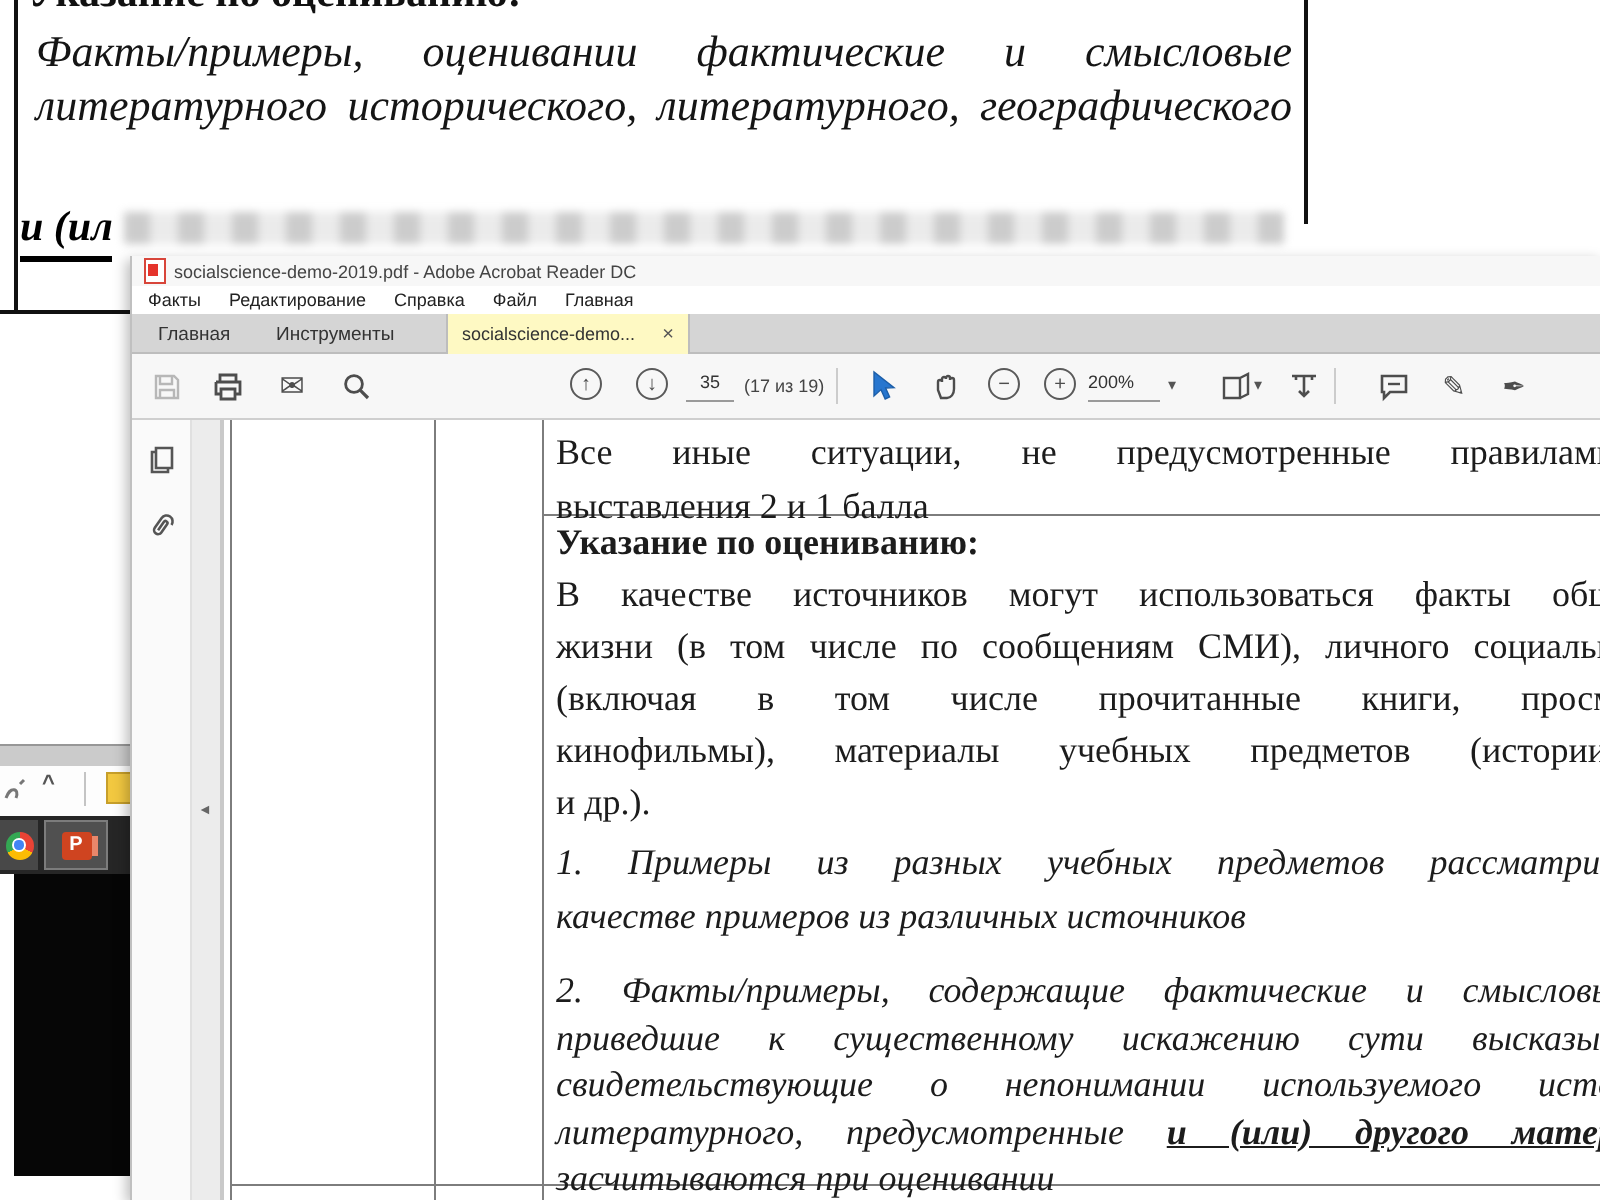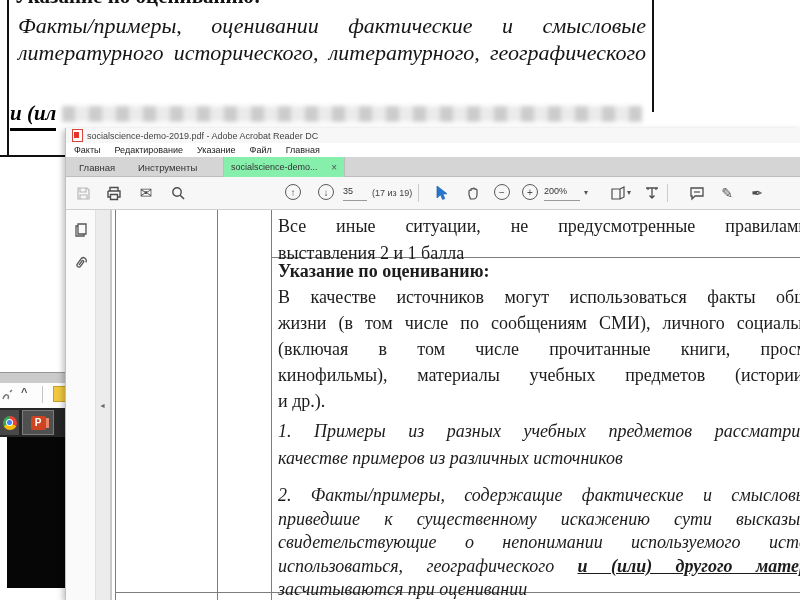--- a/index.html
+++ b/index.html
@@ -52,33 +52,33 @@
   .pdficon::after{content:"";position:absolute;left:1px;top:2px;width:5px;height:6px;background:#e5342c;}
   .titlebar .ttl{font-size:9px;color:#444;white-space:nowrap;}
   .menubar{position:absolute;left:0;top:15px;width:100%;height:14px;background:#fff;
     display:flex;align-items:center;gap:14px;padding-left:8px;box-sizing:border-box;}
   .menubar span{font-size:9px;color:#222;}
   .tabbar{position:absolute;left:0;top:29px;width:100%;height:20px;background:#d5d5d5;
     border-bottom:1px solid #bdbdbd;box-sizing:border-box;}
   .tab-plain{position:absolute;top:0;height:20px;display:flex;align-items:center;font-size:9.5px;color:#333;}
   .tab-home{left:13px;}
   .tab-tools{left:72px;}
-  .tab-active{position:absolute;left:157px;top:0;width:122px;height:20px;background:#86efac;
+  .tab-active{position:absolute;left:157px;top:0;width:122px;height:20px;background:#fef9c3;
     border-left:1px solid #bdbdbd;border-right:1px solid #bdbdbd;box-sizing:border-box;
     display:flex;align-items:center;justify-content:space-between;padding:0 7px;font-size:9px;color:#333;}
   .tab-active .x{color:#555;font-size:10px;}
   .toolbar{position:absolute;left:0;top:49px;width:100%;height:33px;background:#f7f7f7;
     border-bottom:1px solid #cfcfcf;box-sizing:border-box;}
   .tb{position:absolute;top:7px;width:18px;height:18px;display:flex;align-items:center;
     justify-content:center;color:#4d4d4d;}
   .tb svg{display:block;}
   .circ{width:16px;height:16px;border:1px solid #5a5a5a;border-radius:50%;display:flex;
     align-items:center;justify-content:center;font-size:10px;color:#4d4d4d;box-sizing:border-box;}
   .pagebox{position:absolute;left:277px;top:9px;width:24px;height:14px;border-bottom:1px solid #9a9a9a;
-    text-align:left;font-size:9px;color:#333;}
+    text-align:center;font-size:9px;color:#333;}
   .pagecount{position:absolute;left:306px;top:11px;font-size:9px;color:#444;white-space:nowrap;}
   .zoombox{position:absolute;left:478px;top:9px;width:36px;height:14px;border-bottom:1px solid #9a9a9a;
     text-align:left;font-size:9px;color:#333;}
   .caret{position:absolute;top:11px;font-size:8px;color:#555;}
   .tbsep{position:absolute;top:7px;width:1px;height:18px;background:#cccccc;}
   
   .content{position:absolute;left:0;top:82px;right:0;bottom:0;background:#c9c9c9;}
   .navbar{position:absolute;left:0;top:0;width:30px;height:100%;background:#fafafa;
     border-right:1px solid #e0e0e0;box-sizing:border-box;}
   .nav-ic{position:absolute;left:7px;width:16px;height:16px;color:#555;}
@@ -141,21 +141,21 @@
   <div class="win">
 
     <div class="titlebar">
       <span class="pdficon"></span>
       <span class="ttl">socialscience-demo-2019.pdf - Adobe Acrobat Reader DC</span>
     </div>
 
     <div class="menubar">
       <span>Факты</span>
       <span>Редактирование</span>
-      <span>Указание</span>
+      <span>Справка</span>
       <span>Файл</span>
       <span>Главная</span>
     </div>
 
     <div class="tabbar">
       <span class="tab-plain tab-home">Главная</span>
       <span class="tab-plain tab-tools">Инструменты</span>
       <span class="tab-active">
         <span>socialscience-demo...</span>
         <span class="x">×</span>
@@ -270,20 +270,20 @@
 
         <div class="doc col groupC it">
           <p class="jst">1. Примеры из разных учебных предметов рассматрив</p>
           <p>качестве примеров из различных источников</p>
         </div>
 
         <div class="doc col groupD it">
           <p class="jst">2. Факты/примеры, содержащие фактические и смысловы</p>
           <p class="jst">приведшие к существенному искажению сути высказыв</p>
           <p class="jst">свидетельствующие о непонимании используемого исто</p>
-          <p class="jst"><span>использоваться, географического</span> <span class="bold-u">и (или) другого матер</span></p>
+          <p class="jst"><span>литературного, предусмотренные</span> <span class="bold-u">и (или) другого матер</span></p>
           <p>засчитываются при оценивании</p>
         </div>
       </div>
     </div>
 
   </div>
 </div>
 
 </body></html>

